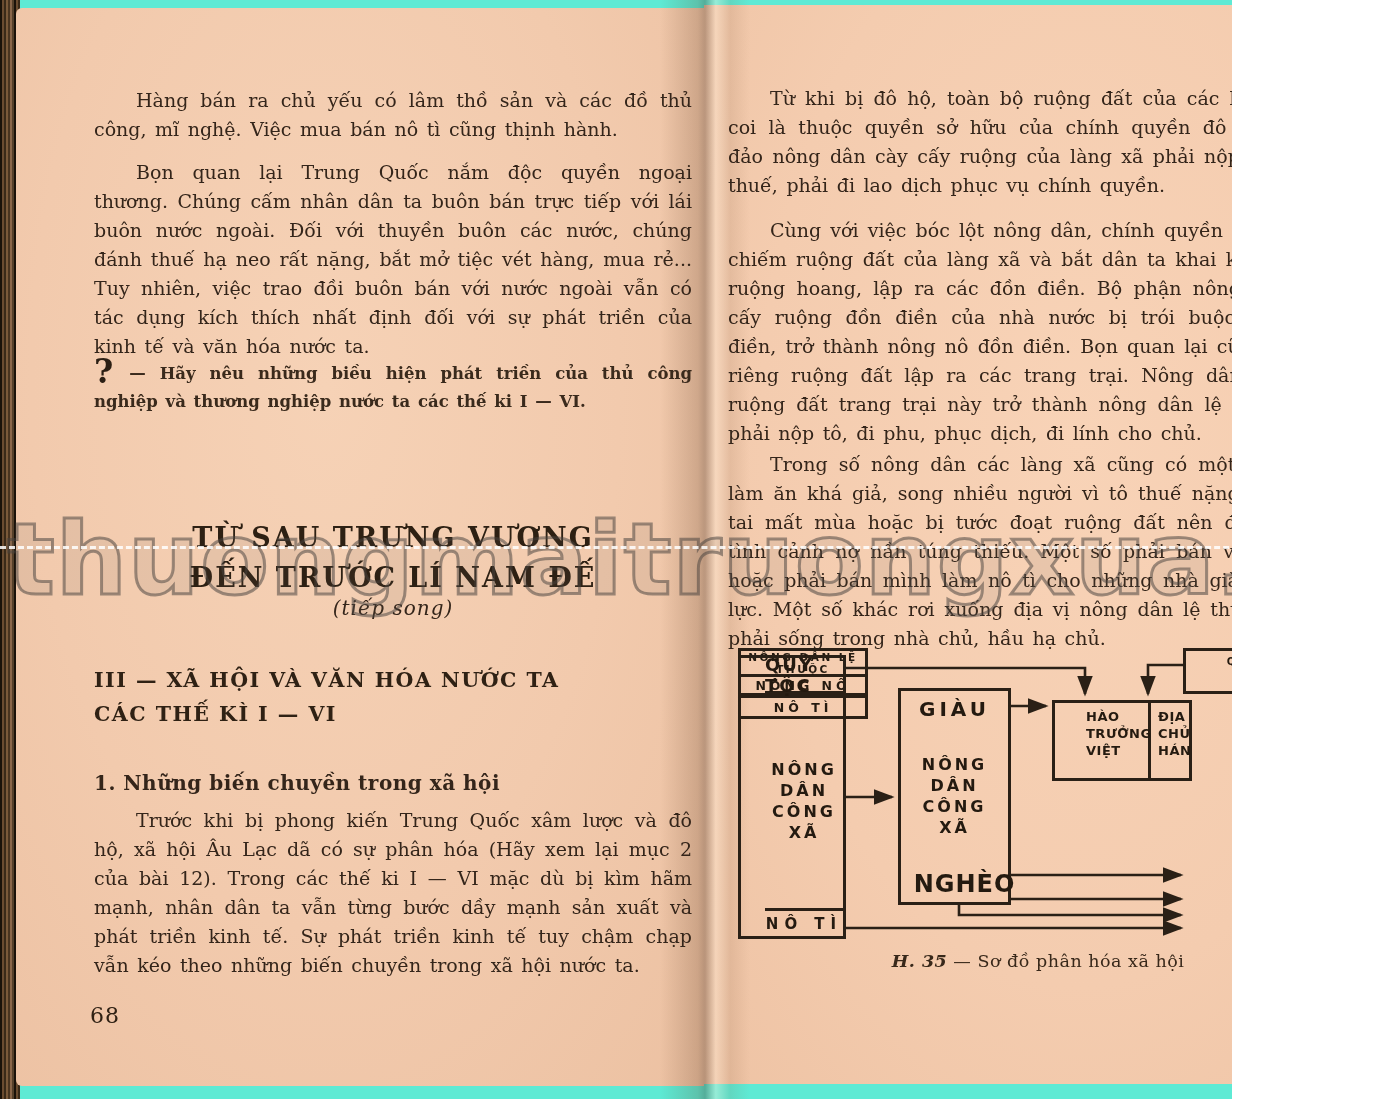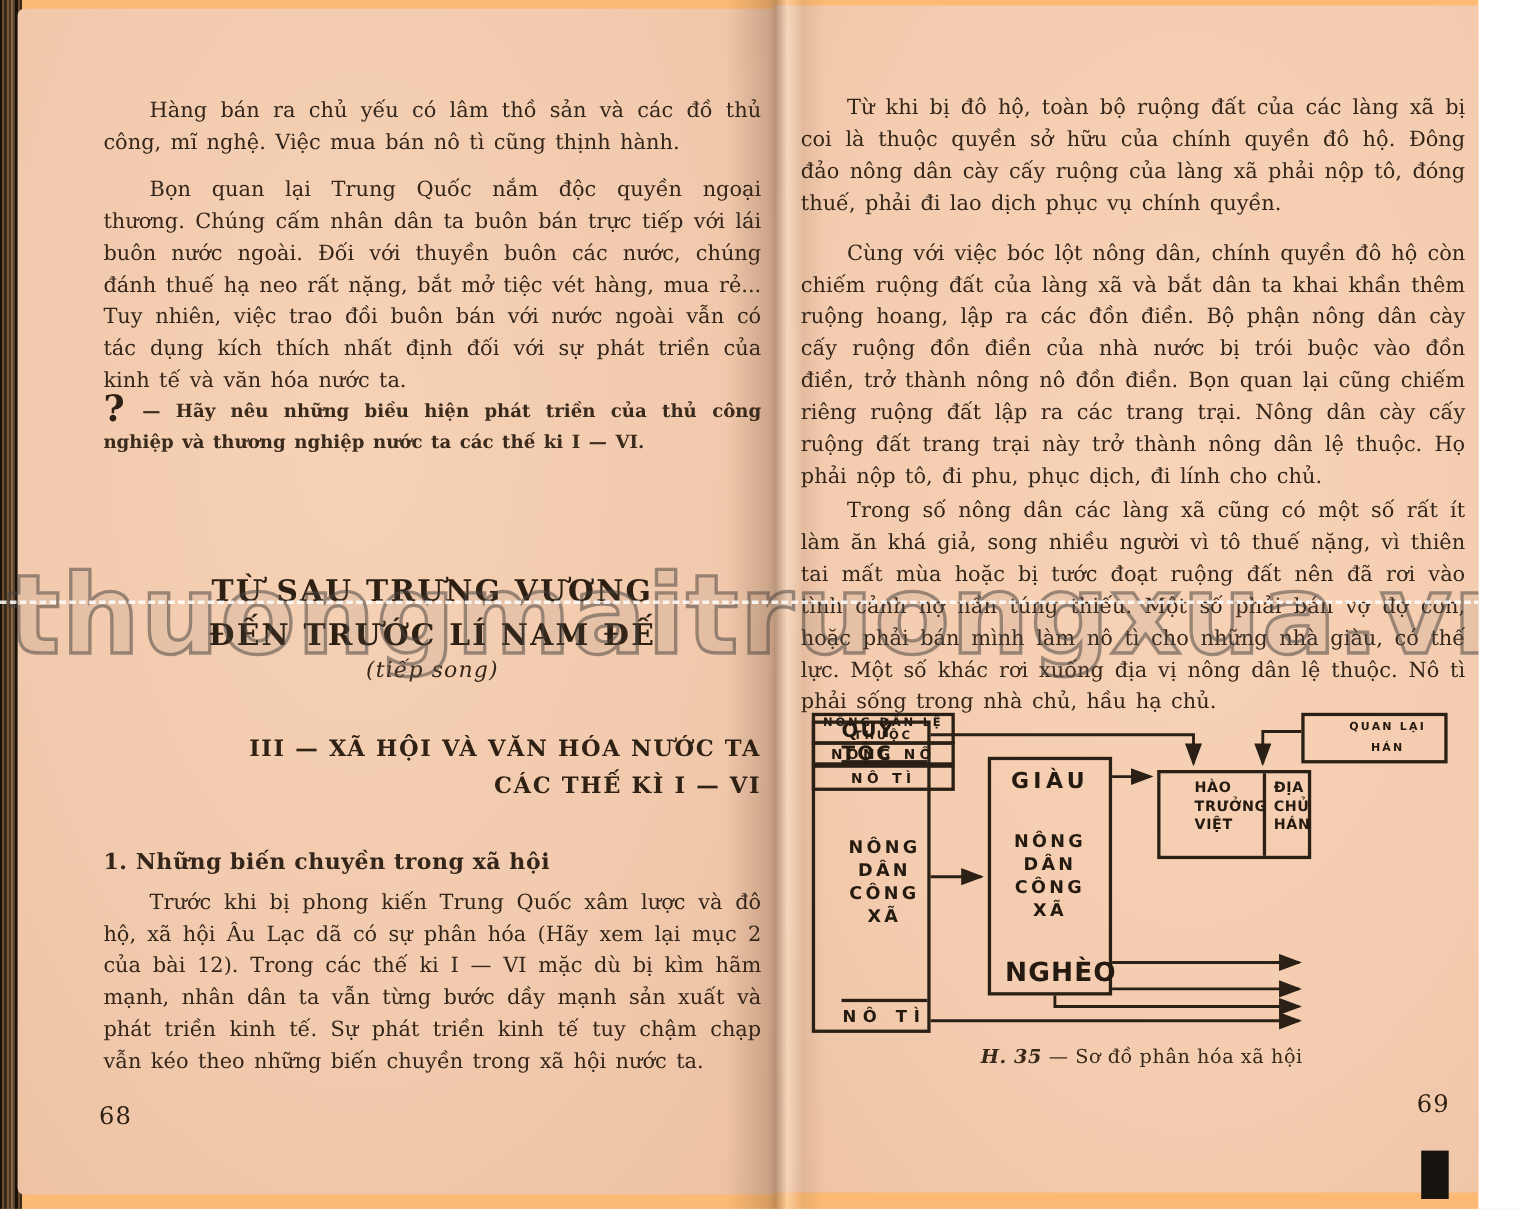--- a/index.html
+++ b/index.html
@@ -1,18 +1,18 @@
 <!DOCTYPE html>
 <html><head>
 <meta charset="utf-8">
 <style>
   * { margin:0; padding:0; box-sizing:border-box; }
   html,body { width:1400px; height:1099px; }
   body { font-family:"DejaVu Serif", serif; }
-  .stage { position:relative; width:1344px; height:1099px; background:#fdba74; overflow:hidden; }
+  .stage { position:relative; width:1232px; height:1099px; background:#5eead4; overflow:hidden; }
 
   
   .spine { position:absolute; left:0; top:0; width:20px; height:1099px;
     background:repeating-linear-gradient(90deg,#1a1209 0 2px,#6b4c30 2px 4px,#3a2a18 4px 6px,#7b5a3a 6px 8px,#4a3520 8px 10px,#8a674a 10px 12px,#55402a 12px 14px);
     z-index:1; }
 
   .page { position:absolute; z-index:2; }
   .page-left { left:16px; top:8px; width:688px; height:1078px;
     background:radial-gradient(ellipse at 45% 35%, #f6d2b6 0%, #f2caad 55%, #ecc1a2 100%);
     border-radius:6px 0 0 6px; }
@@ -31,21 +31,21 @@
   .lcol { left:94px; width:598px; }
   .rcol { left:728px; width:604px; }
 
   .q-wrap { display:block; }
   .q-mark { float:left; font-size:33px; line-height:24px; font-weight:bold; margin-right:16px; color:#2c1f14; }
   .q-text { font-size:16.5px; line-height:28px; font-weight:bold; text-align:justify; word-spacing:2px; color:#3a2a1c; }
 
   .bai { font-size:20px; font-weight:bold; letter-spacing:1px; }
   .title { text-align:center; font-size:27px; font-weight:bold; letter-spacing:2px; line-height:41px; color:#2d2013; }
   .tieptheo { text-align:center; font-style:italic; font-size:20px; letter-spacing:1px; }
-  .sec3 { text-align:right; font-size:20.5px; font-weight:bold; letter-spacing:1.5px; line-height:35px; color:#2f2114; }
+  .sec3 { text-align:left; font-size:20.5px; font-weight:bold; letter-spacing:1.5px; line-height:35px; color:#2f2114; }
   .sub1 { font-size:20px; font-weight:bold; letter-spacing:0.5px; }
   .pagenum { font-size:22px; letter-spacing:1px; color:#2f2114; }
 
   
   .watermark { position:absolute; left:0; top:498px; width:1400px; z-index:6;
     font-family:"DejaVu Sans", sans-serif; font-weight:bold; font-size:100px; line-height:124px;
     text-align:center; letter-spacing:1px;
     color:rgba(110,100,92,0.10); -webkit-text-stroke:3px rgba(72,68,64,0.52); pointer-events:none; }
   .dashline { position:absolute; left:0; top:546px; width:1400px; height:0;
     border-top:3px dashed rgba(255,255,255,0.85); z-index:7; }

